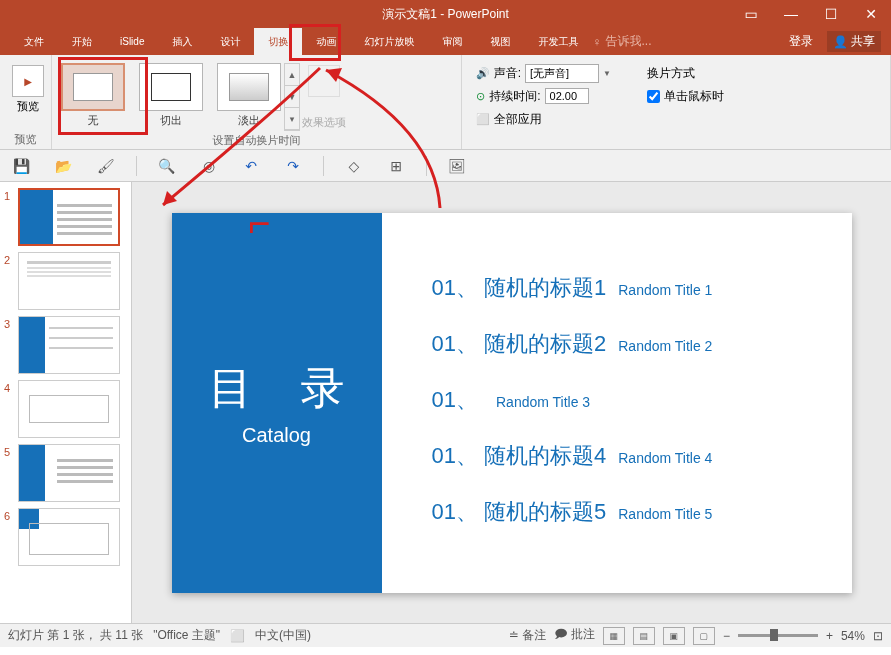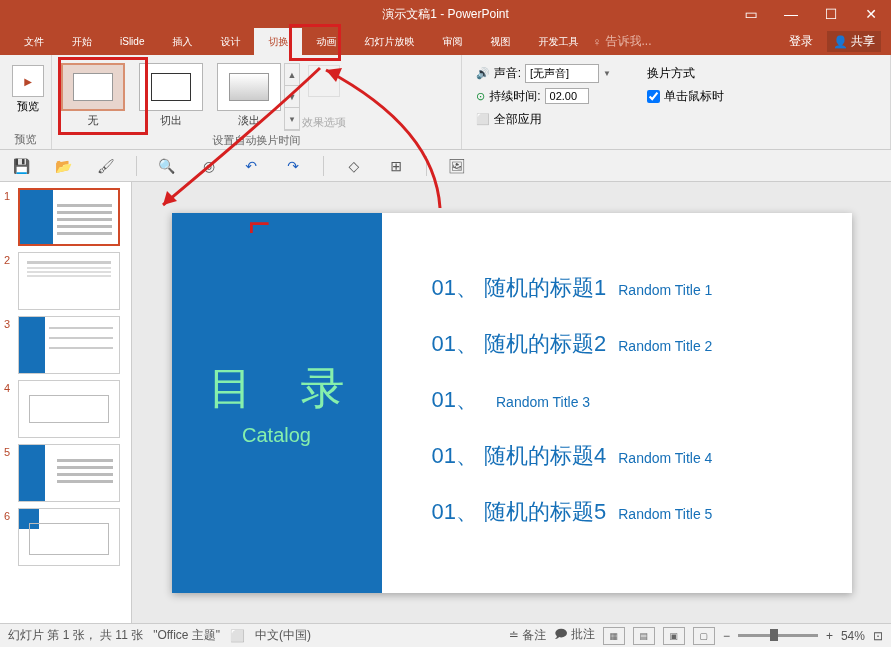--- a/index.html
+++ b/index.html
@@ -39,21 +39,21 @@
 .thumb-panel{width:132px;background:#fff;border-right:1px solid #ccc;overflow-y:auto;padding:6px 4px;}
 .thumb-item{display:flex;margin-bottom:6px;}
 .thumb-num{width:14px;font-size:11px;color:#B7472A;padding-top:2px;}
 .thumb-slide{width:102px;height:58px;border:1px solid #ccc;background:#fff;position:relative;overflow:hidden;}
 .thumb-slide.current{border:2px solid #d04a28;}
 .thumb-bluebar{position:absolute;left:0;top:0;width:34%;height:100%;background:#1670b8;}
 .thumb-lines{position:absolute;left:38%;top:14px;right:6px;}
 .thumb-lines div{height:3px;background:#bbb;margin-bottom:4px;}
 .slide-area{flex:1;position:relative;display:flex;align-items:center;justify-content:center;background:#eaeaea;}
 .slide-canvas{width:680px;height:380px;background:#fff;box-shadow:0 2px 8px rgba(0,0,0,0.3);position:relative;overflow:hidden;}
-.slide-blue{position:absolute;left:0;top:0;width:210px;height:100%;background:#1670b8;display:flex;flex-direction:column;align-items:center;justify-content:center;color:#86efac;}
+.slide-blue{position:absolute;left:0;top:0;width:210px;height:100%;background:#1670b8;display:flex;flex-direction:column;align-items:center;justify-content:center;color:#ffffff;}
 .slide-mulu{font-size:44px;letter-spacing:18px;padding-left:18px;}
 .slide-catalog{font-size:20px;margin-top:6px;}
 .slide-content{position:absolute;left:260px;top:60px;right:20px;}
 .slide-row{display:flex;align-items:baseline;margin-bottom:26px;}
 .slide-row-num{color:#1670b8;font-size:22px;margin-right:6px;}
 .slide-row-cn{color:#1670b8;font-size:22px;}
 .slide-row-en{color:#1670b8;font-size:14px;margin-left:12px;}
 .statusbar{height:24px;background:#F1F1F1;border-top:1px solid #ccc;display:flex;align-items:center;padding:0 8px;font-size:11px;color:#555;gap:10px;}
 .status-right{margin-left:auto;display:flex;align-items:center;gap:8px;}
 .view-btn{width:22px;height:18px;border:1px solid #aaa;display:flex;align-items:center;justify-content:center;font-size:9px;color:#666;}

